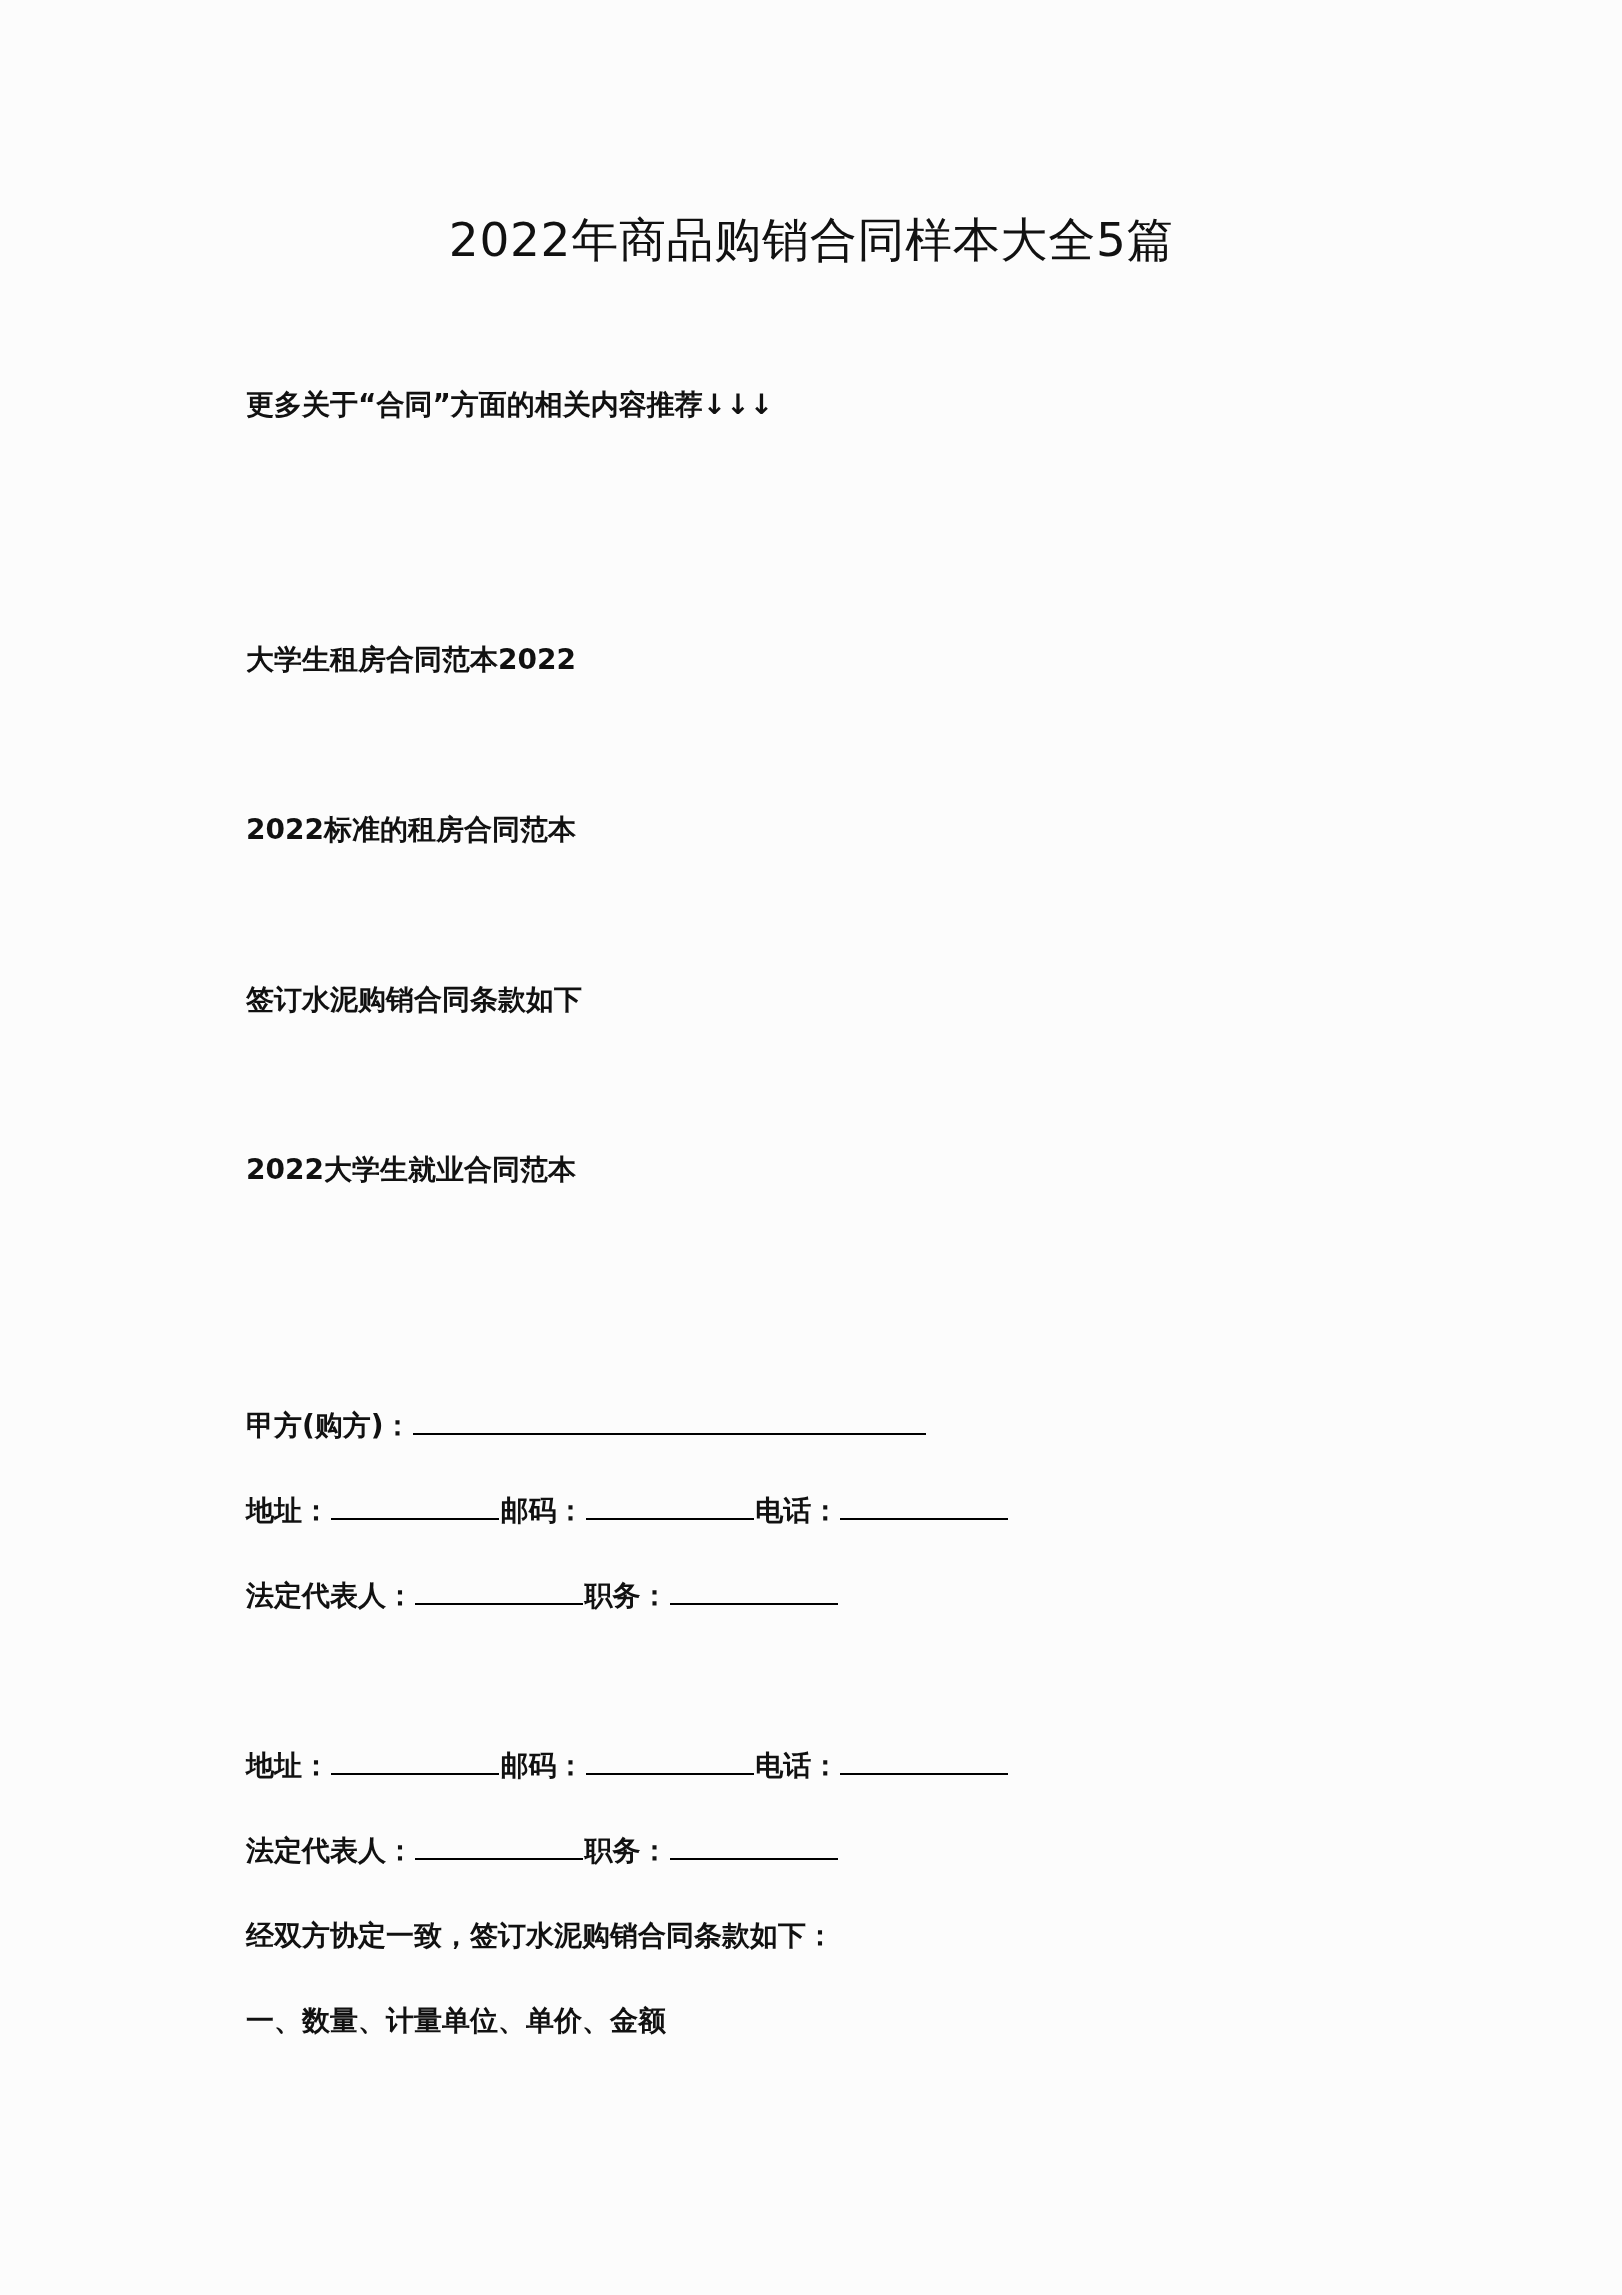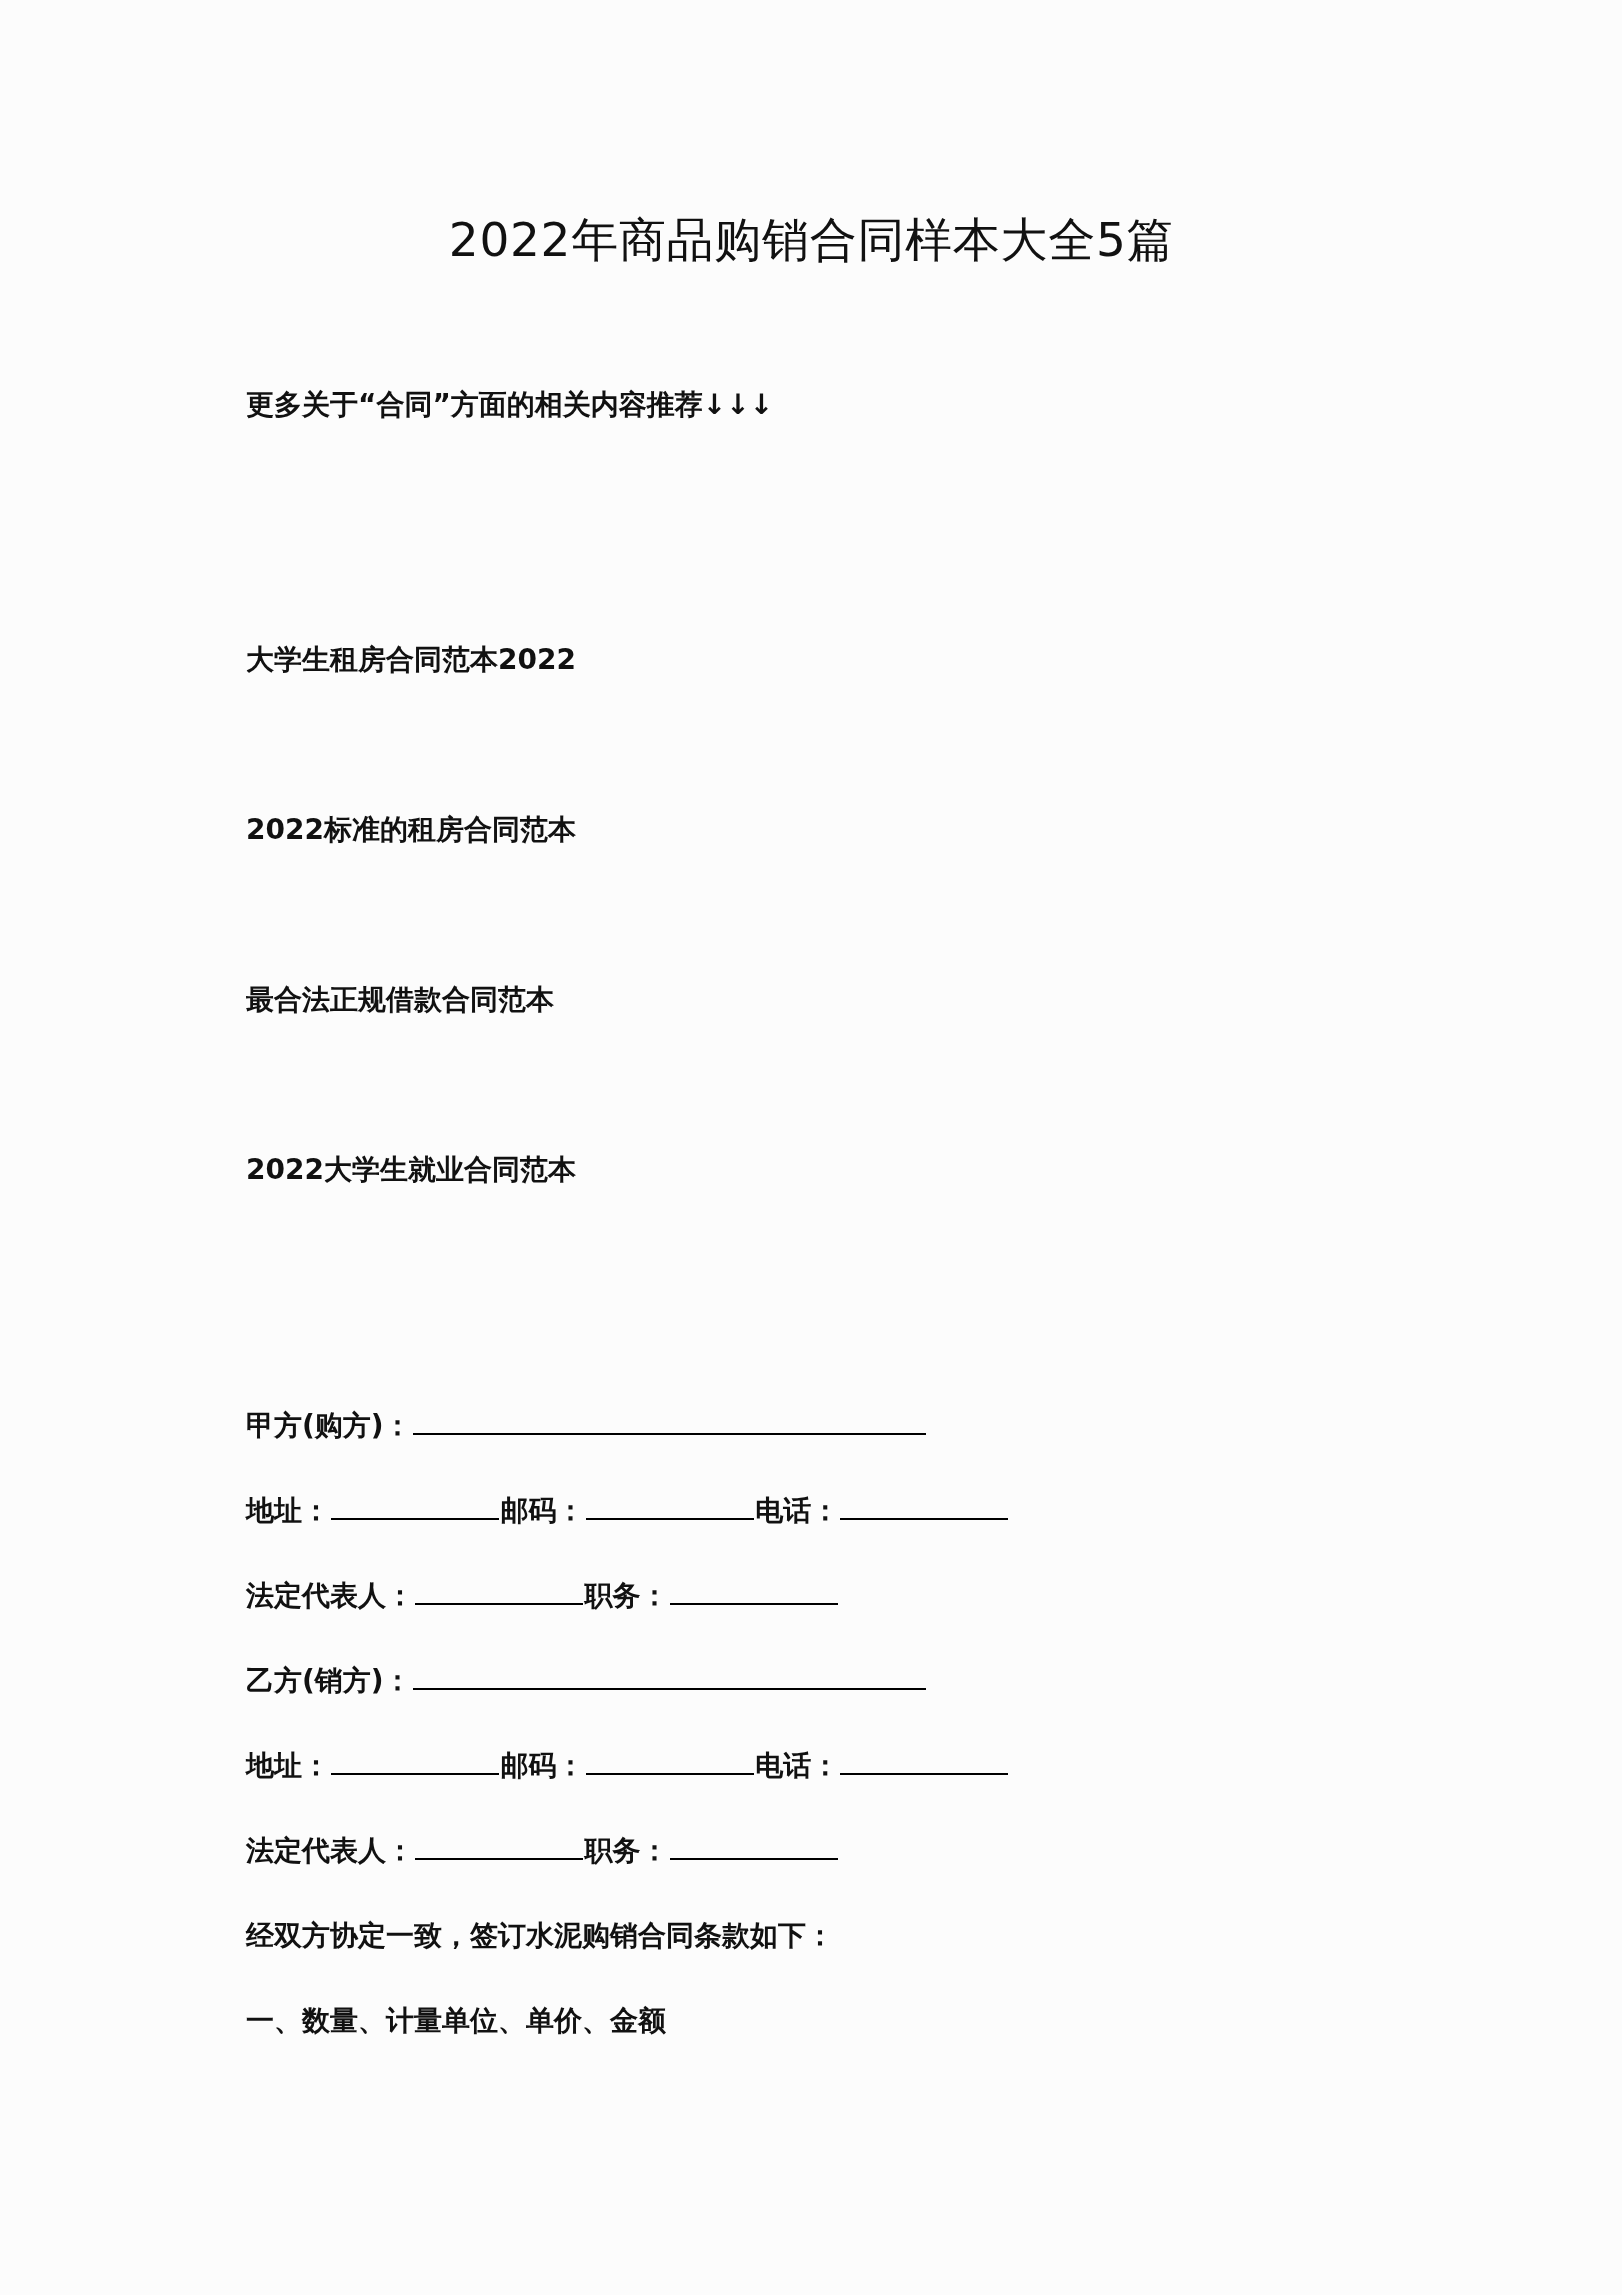--- a/index.html
+++ b/index.html
@@ -32,37 +32,34 @@
 </head>
 <body>
 
 <div class="page">
   <h1 class="title">2022年商品购销合同样本大全5篇</h1>
 
   <div class="line" style="top:385px">更多关于“合同”方面的相关内容推荐↓↓↓</div>
 
   <div class="line" style="top:640px">大学生租房合同范本2022</div>
   <div class="line" style="top:810px">2022标准的租房合同范本</div>
-  <div class="line" style="top:980px">最合法正规借款合同范本</div>
+  <div class="line" style="top:980px">签订水泥购销合同条款如下</div>
   <div class="line" style="top:1150px">2022大学生就业合同范本</div>
 
 
   <div class="line" style="top:1406px">
     <span>甲方(购方)：</span><span class="blank b-long"></span>
   </div>
   <div class="line" style="top:1491px">
     <span>地址：</span><span class="blank b-short"></span><span>邮码：</span><span class="blank b-short"></span><span>电话：</span><span class="blank b-short"></span>
   </div>
   <div class="line" style="top:1576px">
     <span>法定代表人：</span><span class="blank b-short"></span><span>职务：</span><span class="blank b-short"></span>
   </div>
 
-  <div class="line" style="top:1661px">
-    <span>乙方(销方)：</span><span class="blank b-long"></span>
-  </div>
   <div class="line" style="top:1746px">
     <span>地址：</span><span class="blank b-short"></span><span>邮码：</span><span class="blank b-short"></span><span>电话：</span><span class="blank b-short"></span>
   </div>
   <div class="line" style="top:1831px">
     <span>法定代表人：</span><span class="blank b-short"></span><span>职务：</span><span class="blank b-short"></span>
   </div>
 
   <div class="line" style="top:2001px">一、数量、计量单位、单价、金额</div>
   <div class="line" style="top:1916px">经双方协定一致，签订水泥购销合同条款如下：</div>
 </div>

